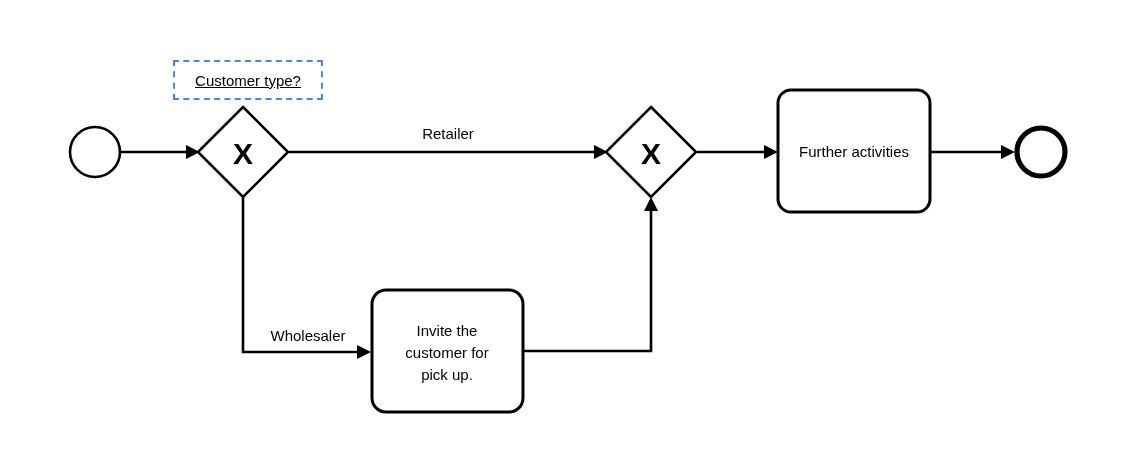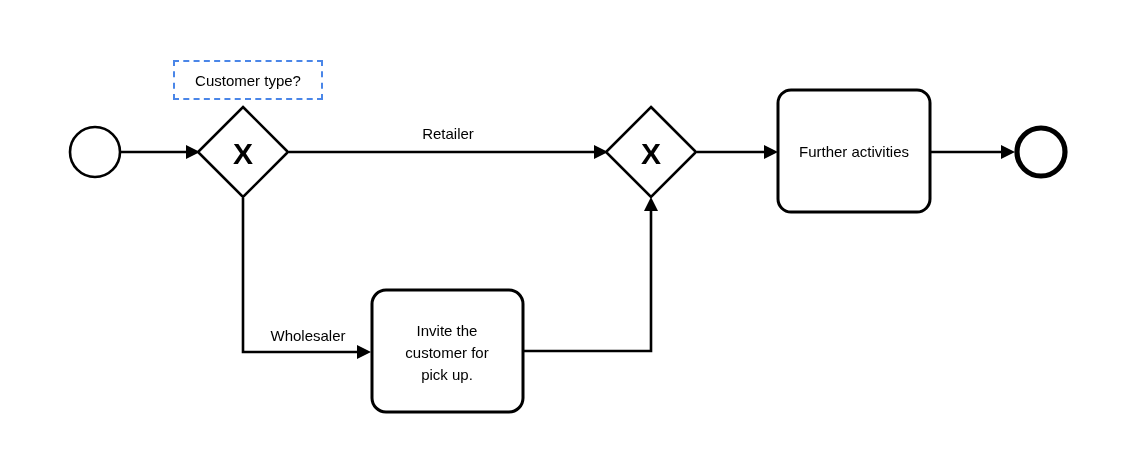--- a/index.html
+++ b/index.html
@@ -68,20 +68,21 @@
     background: transparent;
     display: flex;
     align-items: center;
     justify-content: center;
   }
   .annotation-text {
     font-family: "Liberation Sans", sans-serif;
     font-size: 15px;
     color: #000000;
     white-space: nowrap;
+    text-decoration: underline;
   }
 </style>
 </head>
 <body>
 
 <div id="canvas">
 
   <svg id="diagram-svg" viewBox="0 0 1127 471" xmlns="http://www.w3.org/2000/svg">
 
     <g>

